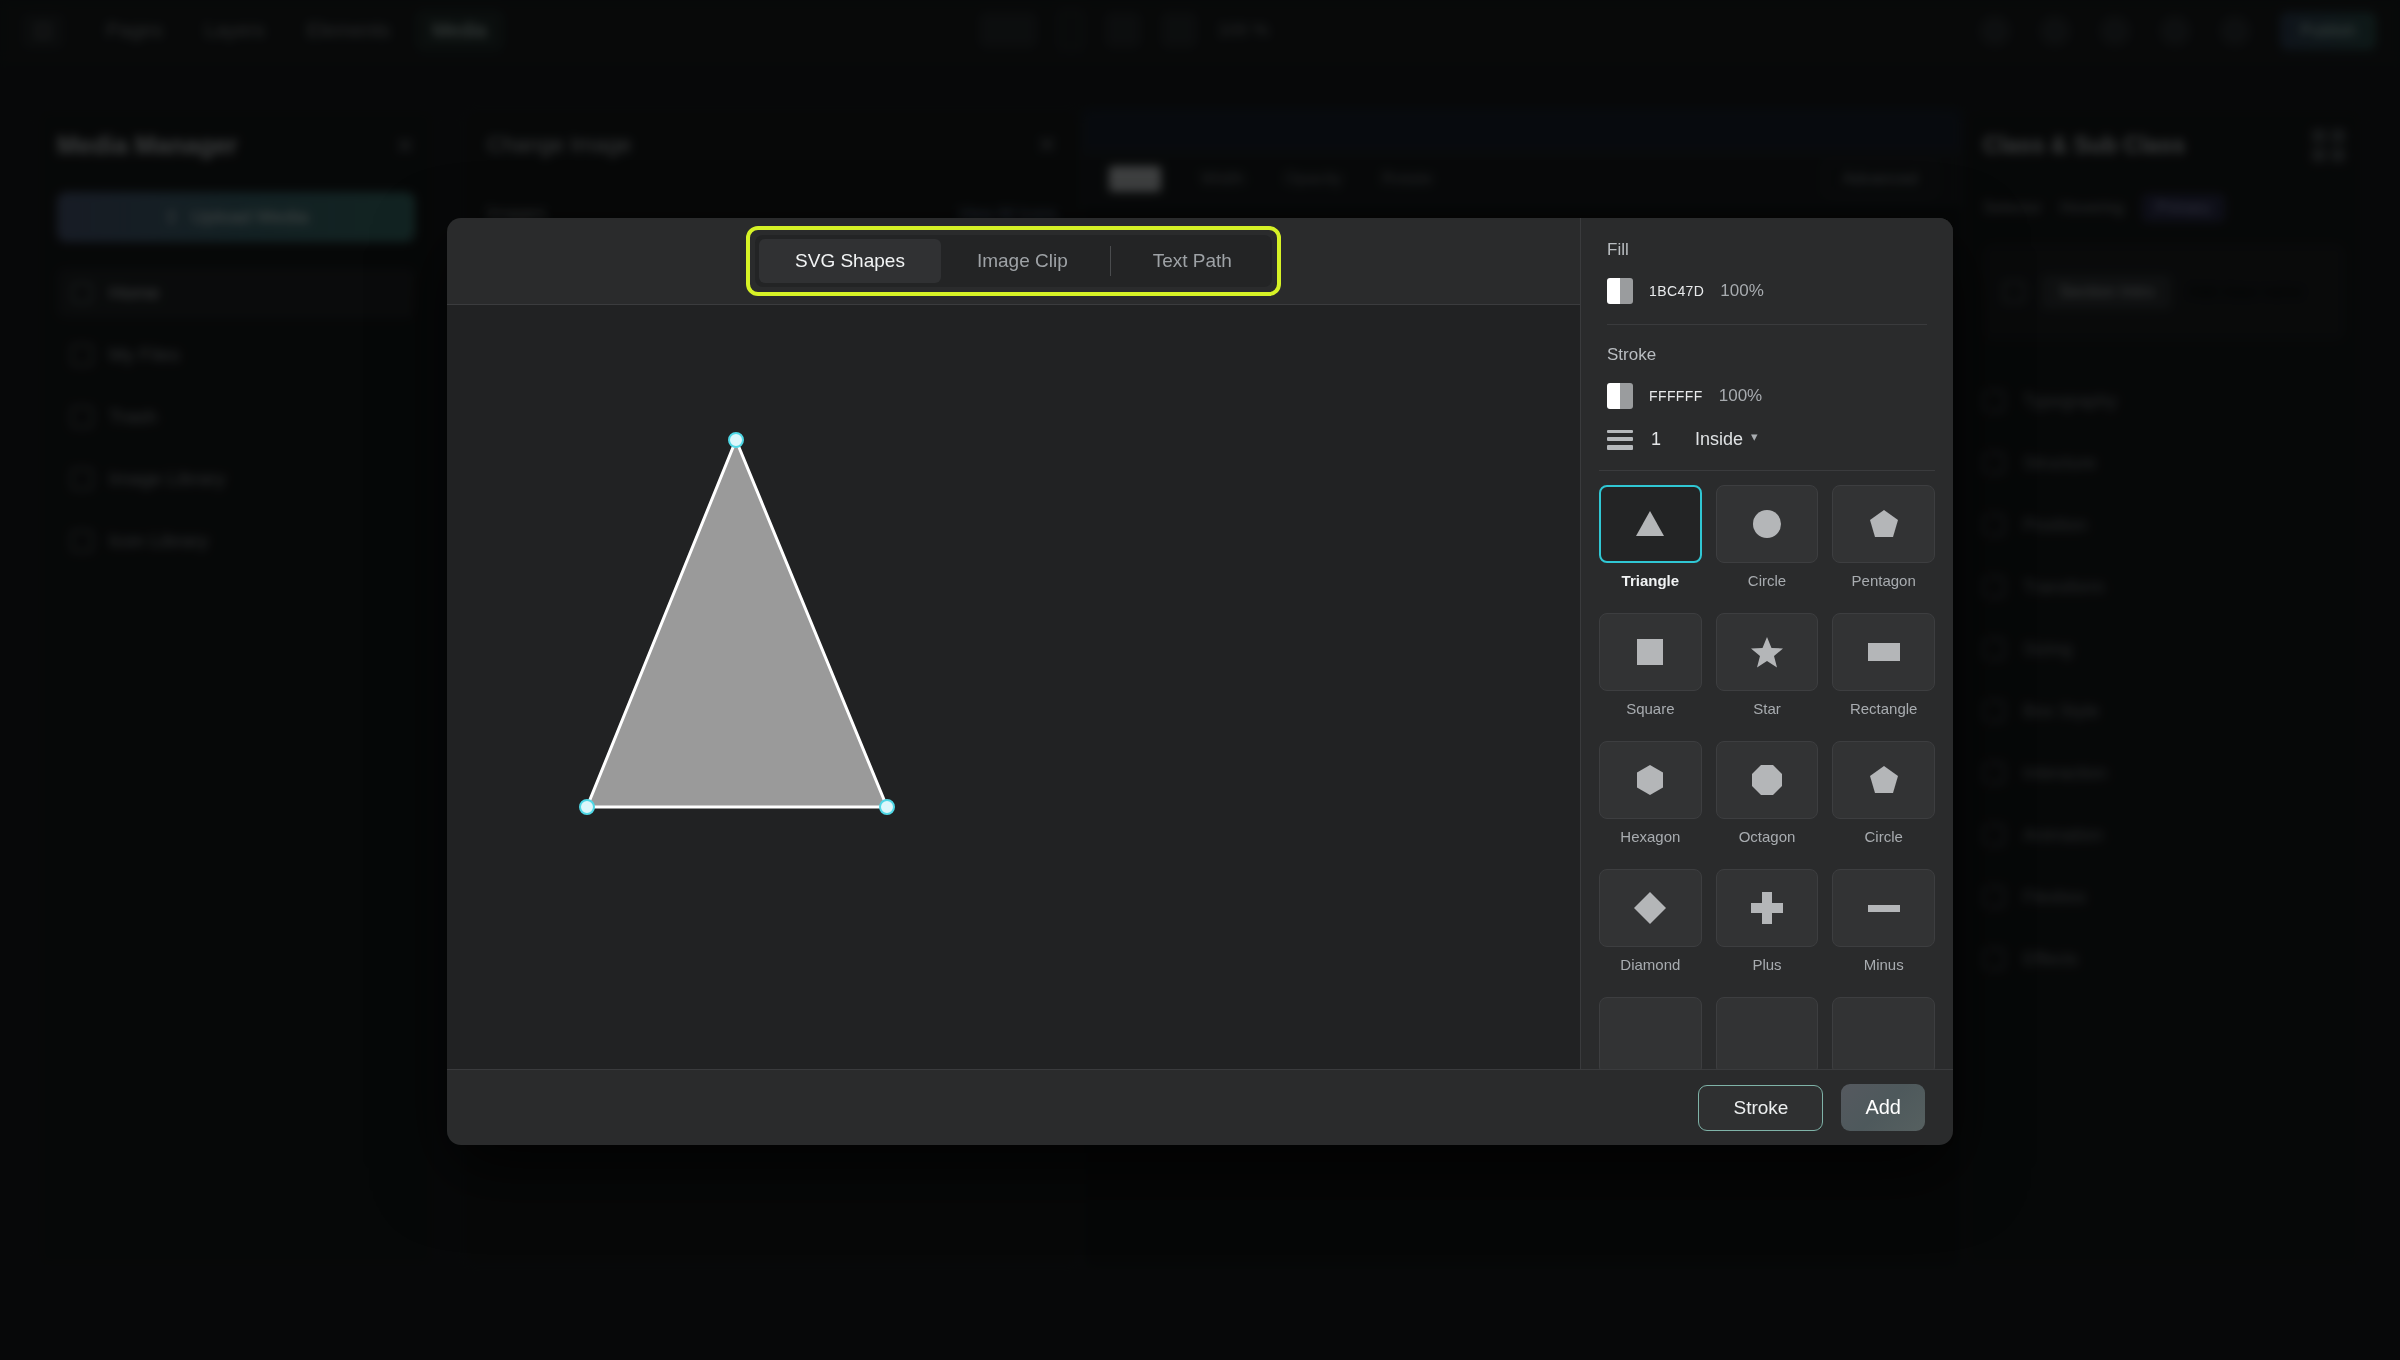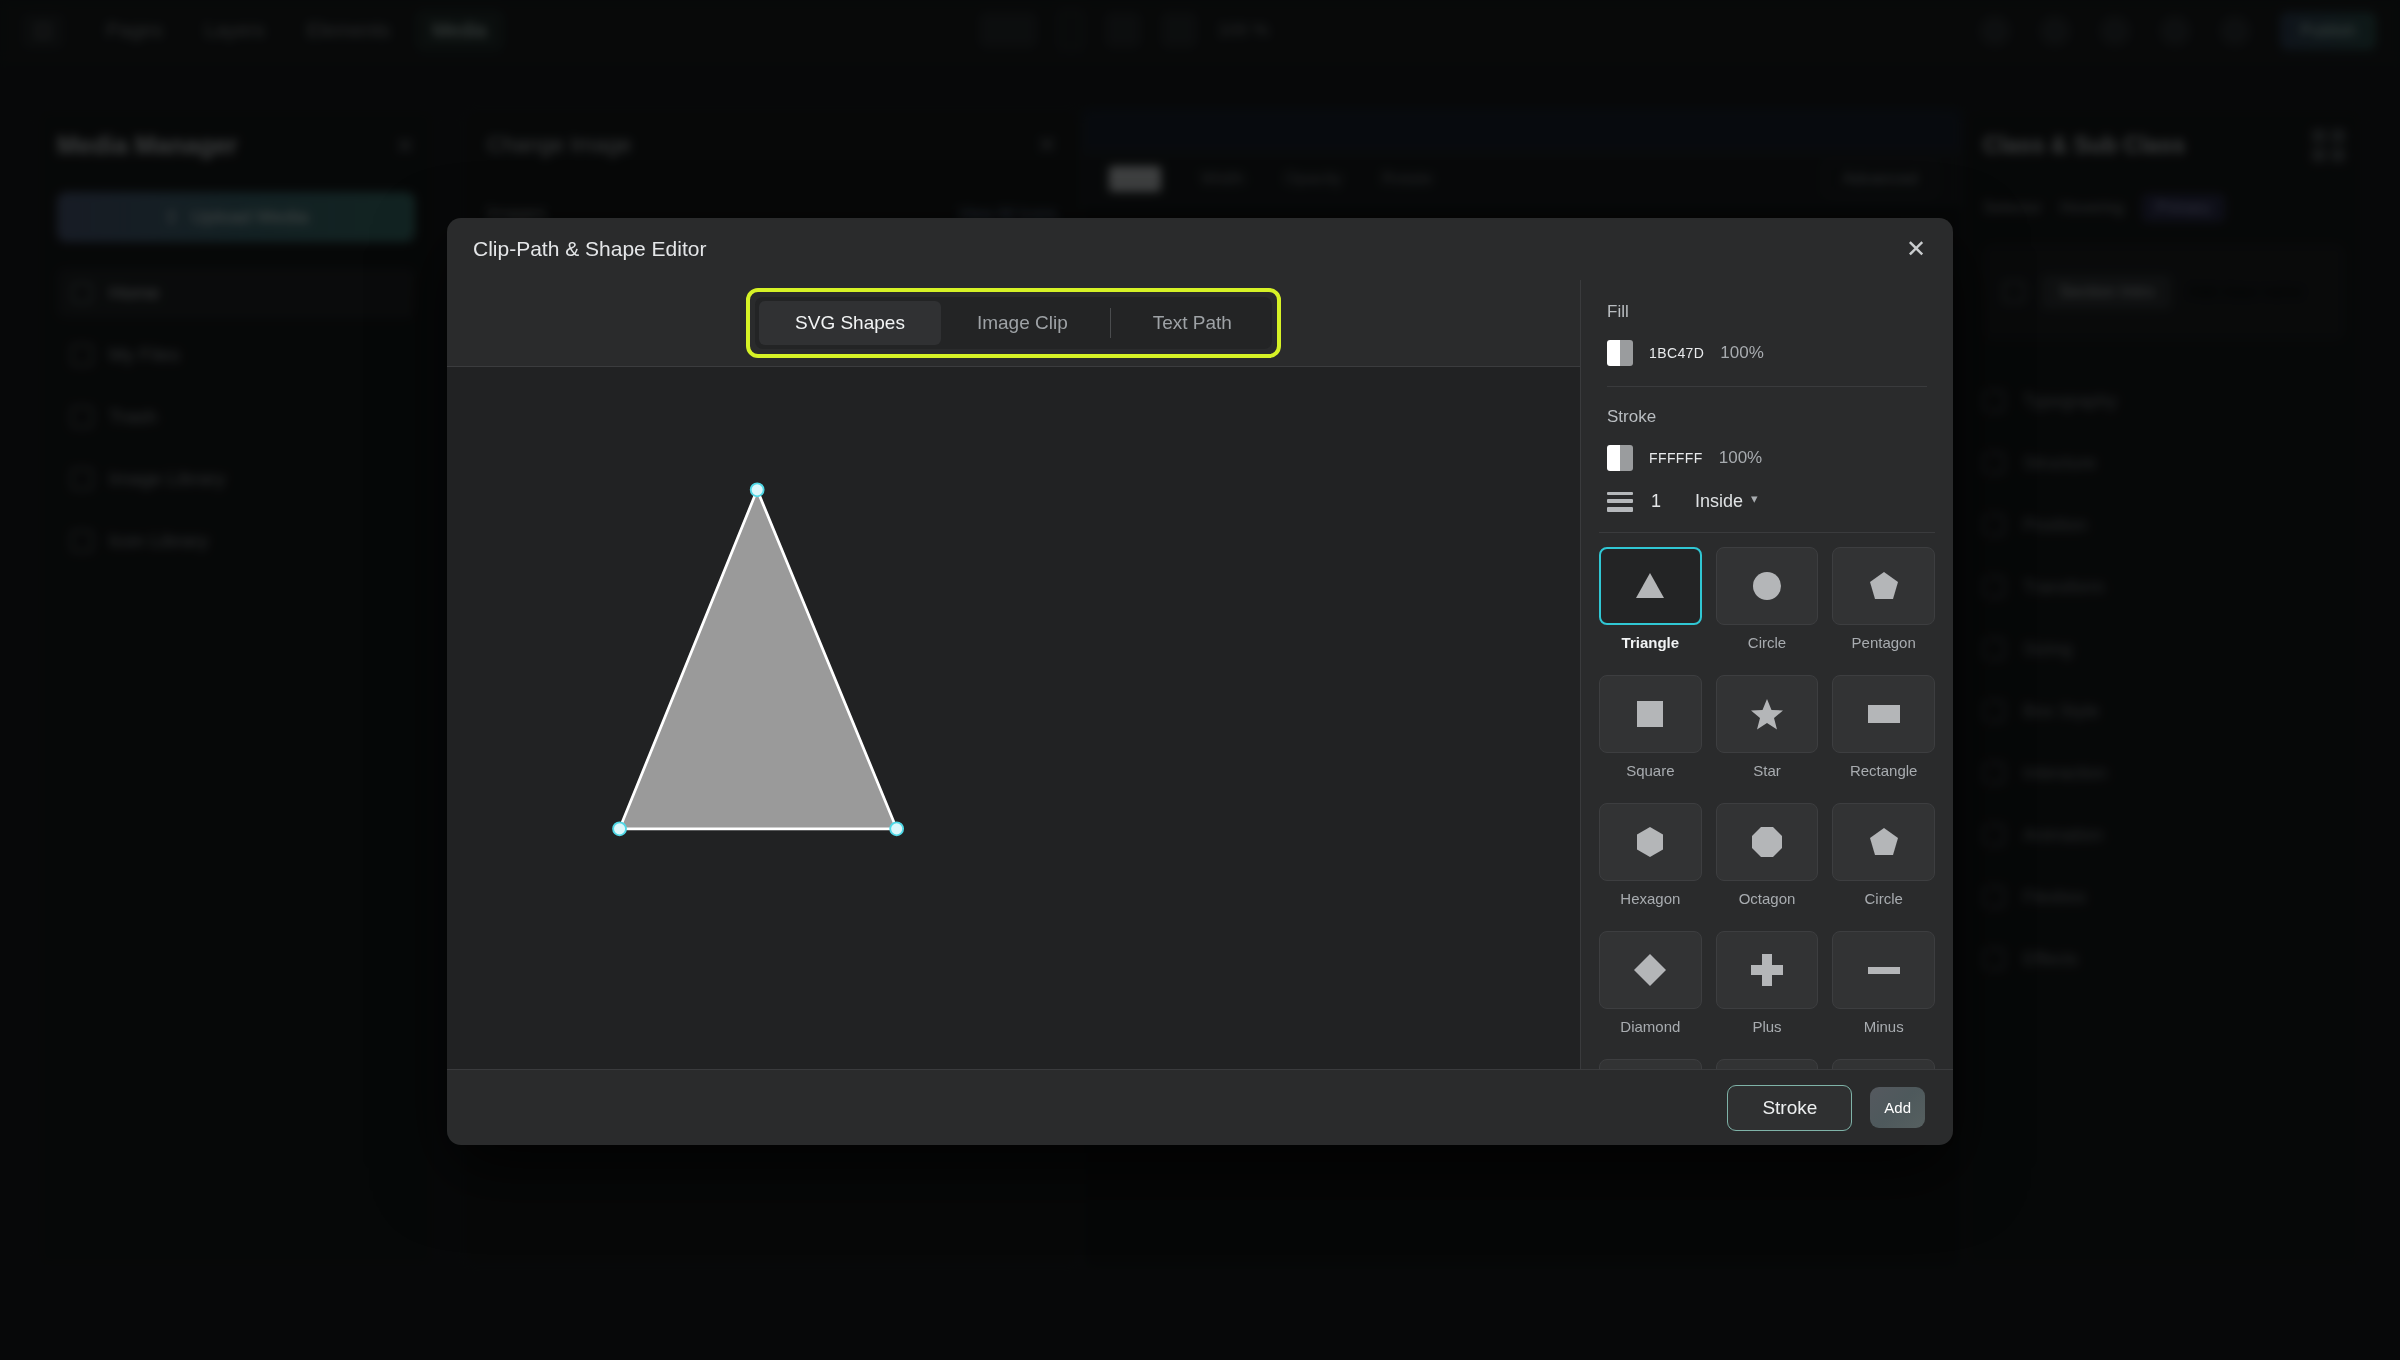--- a/index.html
+++ b/index.html
@@ -260,21 +260,21 @@
   .modal-footer {
     height: 76px; flex: 0 0 76px; border-top: 1px solid #3a3b3d;
     display: flex; align-items: center; justify-content: flex-end;
     gap: 18px; padding: 0 28px;
   }
   .btn-cancel {
     padding: 11px 34px; border-radius: 9px; font-size: 19px;
     color: #edeff0; background: #2f3031; border: 1px solid #7fb3a8;
   }
   .btn-add {
-    padding: 12px 14px; border-radius: 9px; font-size: 15px;
+    padding: 12px 24px; border-radius: 9px; font-size: 20px;
     color: #ffffff; border: none;
     background: linear-gradient(135deg,#55595f 0%, #4e595c 50%, #566060 100%);
   }
 </style>
 </head>
 <body>
 
 <div id="root">
 
   <div class="bg-app">
@@ -443,24 +443,20 @@
           <span class="dot"></span>
           <span>Effects</span>
         </div>
     </div>
   </div>
 
   <div class="scrim"></div>
 
   <div class="modal">
 
-    <div class="modal-header">
-      <div class="modal-title">Clip-Path &amp; Shape Editor</div>
-      <div class="modal-close">✕</div>
-    </div>
 
     <div class="modal-body">
 
       <div class="left-pane">
 
         <div class="tabs-wrap">
           <div class="tabs-ring">
             <div class="tabs">
               <div class="tab active">SVG Shapes</div>
               <div class="tab">Image Clip</div>

